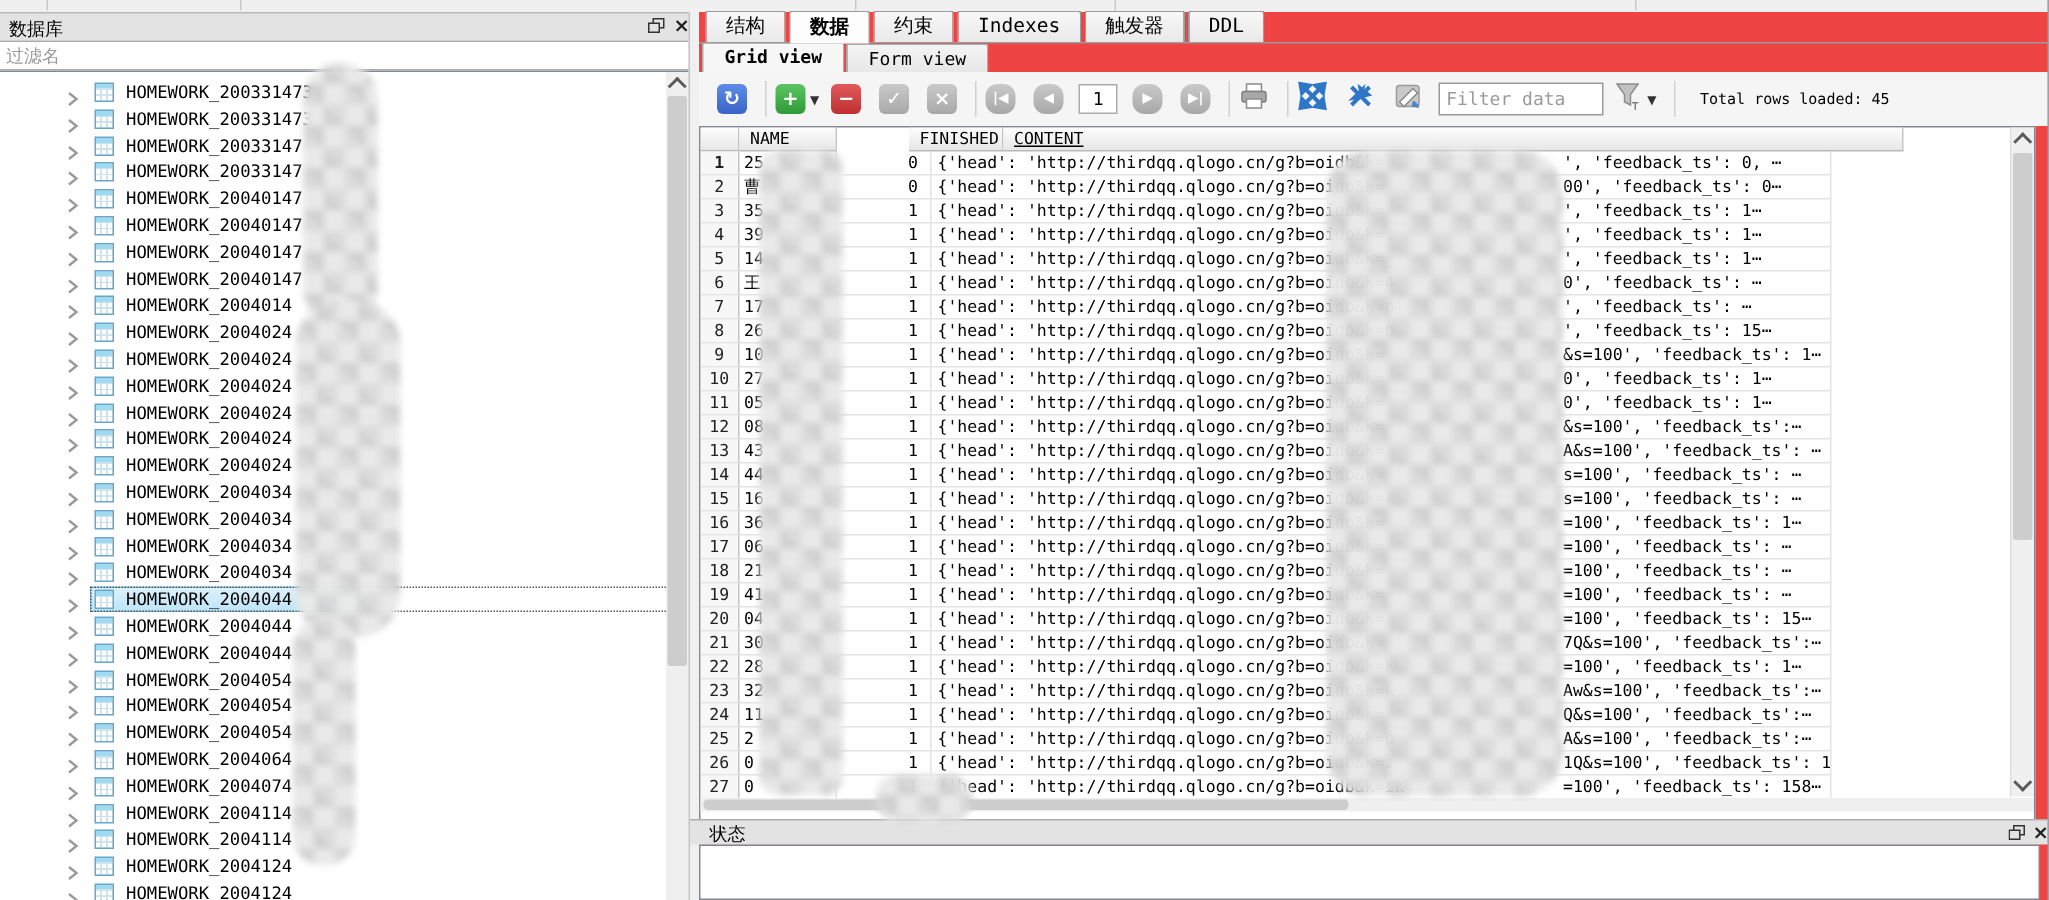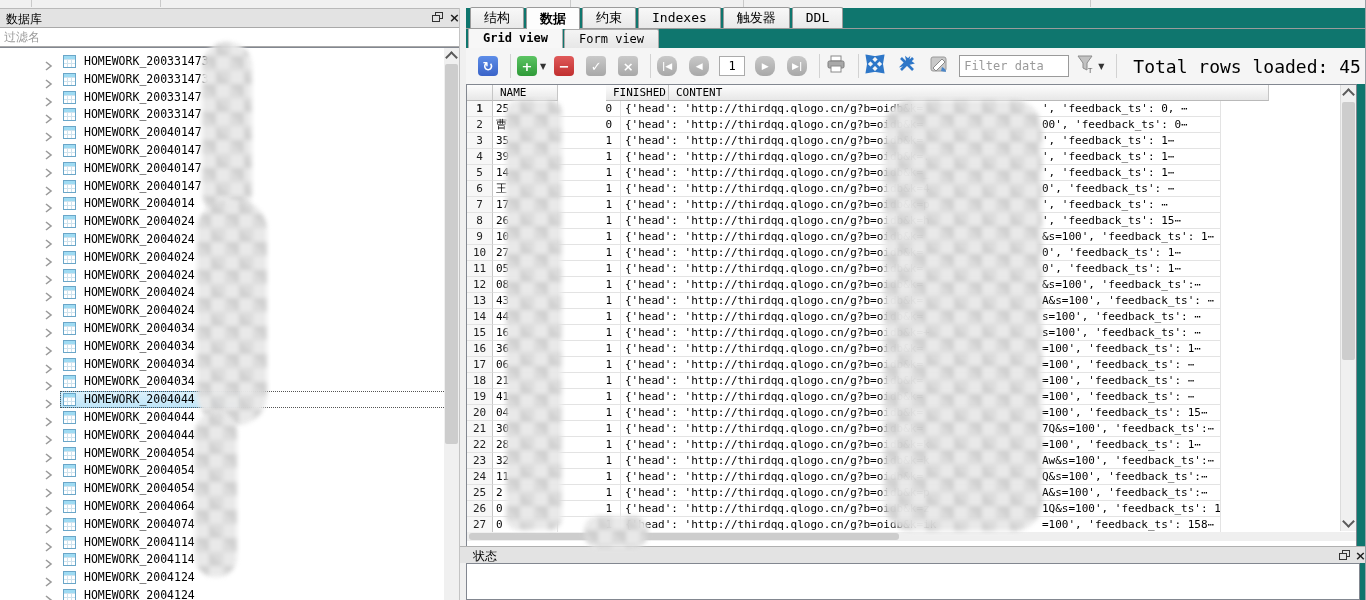--- a/index.html
+++ b/index.html
@@ -1,16 +1,16 @@
 <!DOCTYPE html>
 <html><head>
 <meta charset="utf-8">
 <style>
   html,body{margin:0;padding:0;}
-  #app{position:relative;width:1366px;height:600px;background:#0f766e;overflow:hidden;
+  #app{position:relative;width:1366px;height:600px;background:#ef4444;overflow:hidden;
        font-family:"DejaVu Sans Mono","Liberation Mono",monospace;color:#000;
        border-right:1px solid #9aa0a6;box-sizing:border-box;}
   .abs{position:absolute;}
 
   
   #top-strip{left:0;top:0;width:1366px;height:8px;background:#f0f0f0;}
   #top-strip .tick{position:absolute;top:0;width:1px;height:7px;background:#c9c9c9;}
 
   
   #left-panel{left:0;top:8px;width:460px;height:592px;background:#fff;}
@@ -69,31 +69,31 @@
   .tsep{width:1px;height:24px;background:#d2d2d2;margin:0 6px 0 12px;}
   .blue{background:linear-gradient(#5d8de8,#3a63c8);}
   .green{background:linear-gradient(#5cc463,#2f9a38);}
   .red{background:linear-gradient(#e05a5a,#c02f2f);}
   .grey{background:linear-gradient(#c9c9c9,#a8a8a8);}
   .caret{font-size:8px;color:#333;margin-left:3px;font-family:"DejaVu Sans",sans-serif;}
   #page-box{width:24px;height:18px;border:1px solid #ababab;background:#fff;text-align:center;line-height:18px;font-size:12px;margin-left:10px;}
   .navglyph{font-size:9px;line-height:1;}
   #filter-data{width:100px;height:20px;border:1px solid #9a9a9a;font:12px "DejaVu Sans Mono",monospace;padding:0 4px;margin-left:10px;}
   #filter-data::placeholder{color:#9a9a9a;}
-  #total-rows{font-size:18px;margin-left:10px;white-space:nowrap;}
+  #total-rows{font-size:10px;margin-left:10px;white-space:nowrap;}
 
   
   #grid{left:466px;top:84px;width:891px;height:472px;background:#fff;border:1px solid #828790;box-sizing:border-box;overflow:hidden;}
   #g-header{position:absolute;left:0;top:0;height:16px;display:flex;}
   .h-cell{box-sizing:border-box;background:linear-gradient(#fdfdfd,#e7e7e7);border-right:1px solid #c6c6c6;
           border-bottom:1px solid #b9b9b9;font-size:11px;line-height:15px;padding-left:7px;}
   .h-corner{width:26px;padding:0;}
   .h-name{width:65px;}
   .h-fin{width:63px;margin-left:48px;}
-  .h-content{width:600px;}
+  .h-content{width:600px;text-decoration:underline;}
   #g-rows{position:absolute;left:0;top:16px;}
   .g-row{display:flex;height:16px;}
   .g-cell{box-sizing:border-box;border-right:1px solid #e3e3e3;border-bottom:1px solid #e3e3e3;
           font-size:11px;line-height:15px;overflow:hidden;white-space:nowrap;}
   .g-num{width:26px;background:#f7f7f7;border-right:1px solid #c6c6c6;text-align:center;color:#222;}
   .g-num.cur{font-weight:bold;}
   .g-name{width:65px;padding-left:3px;}
   .g-fin{width:63px;text-align:right;padding-right:8px;}
   .g-content{width:600px;position:relative;}
   .c-pre{position:absolute;left:4px;top:0;}

